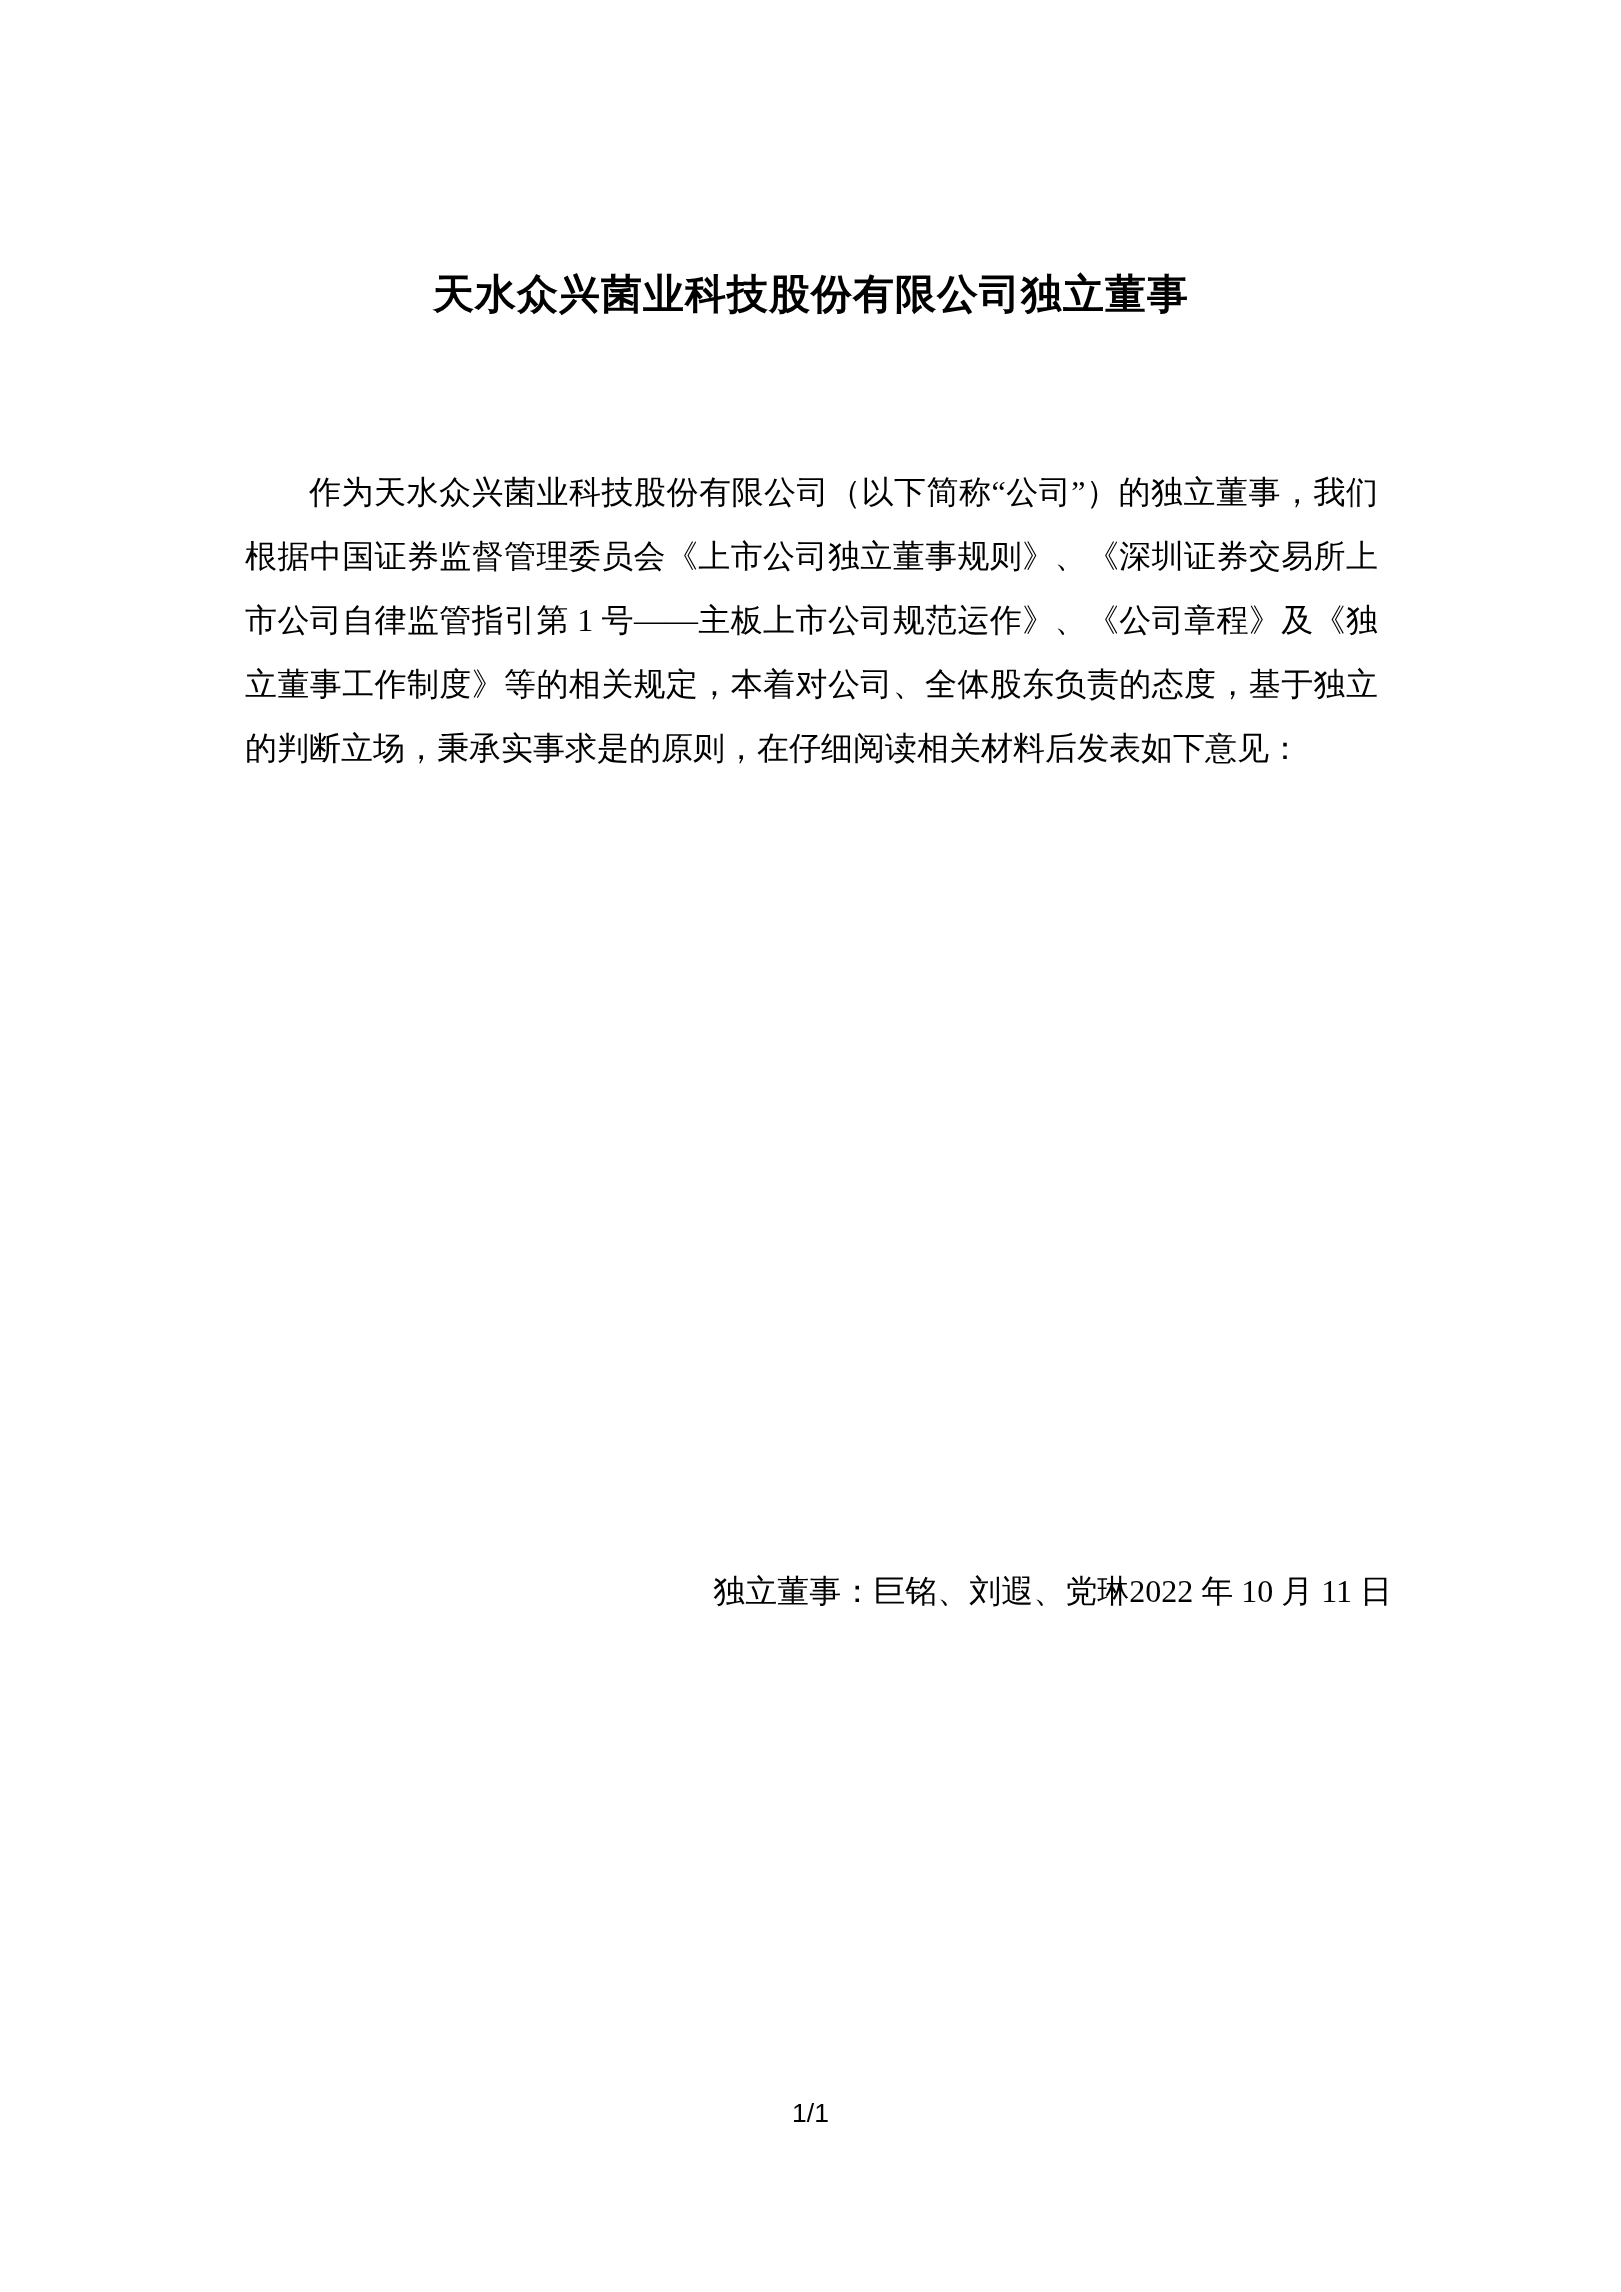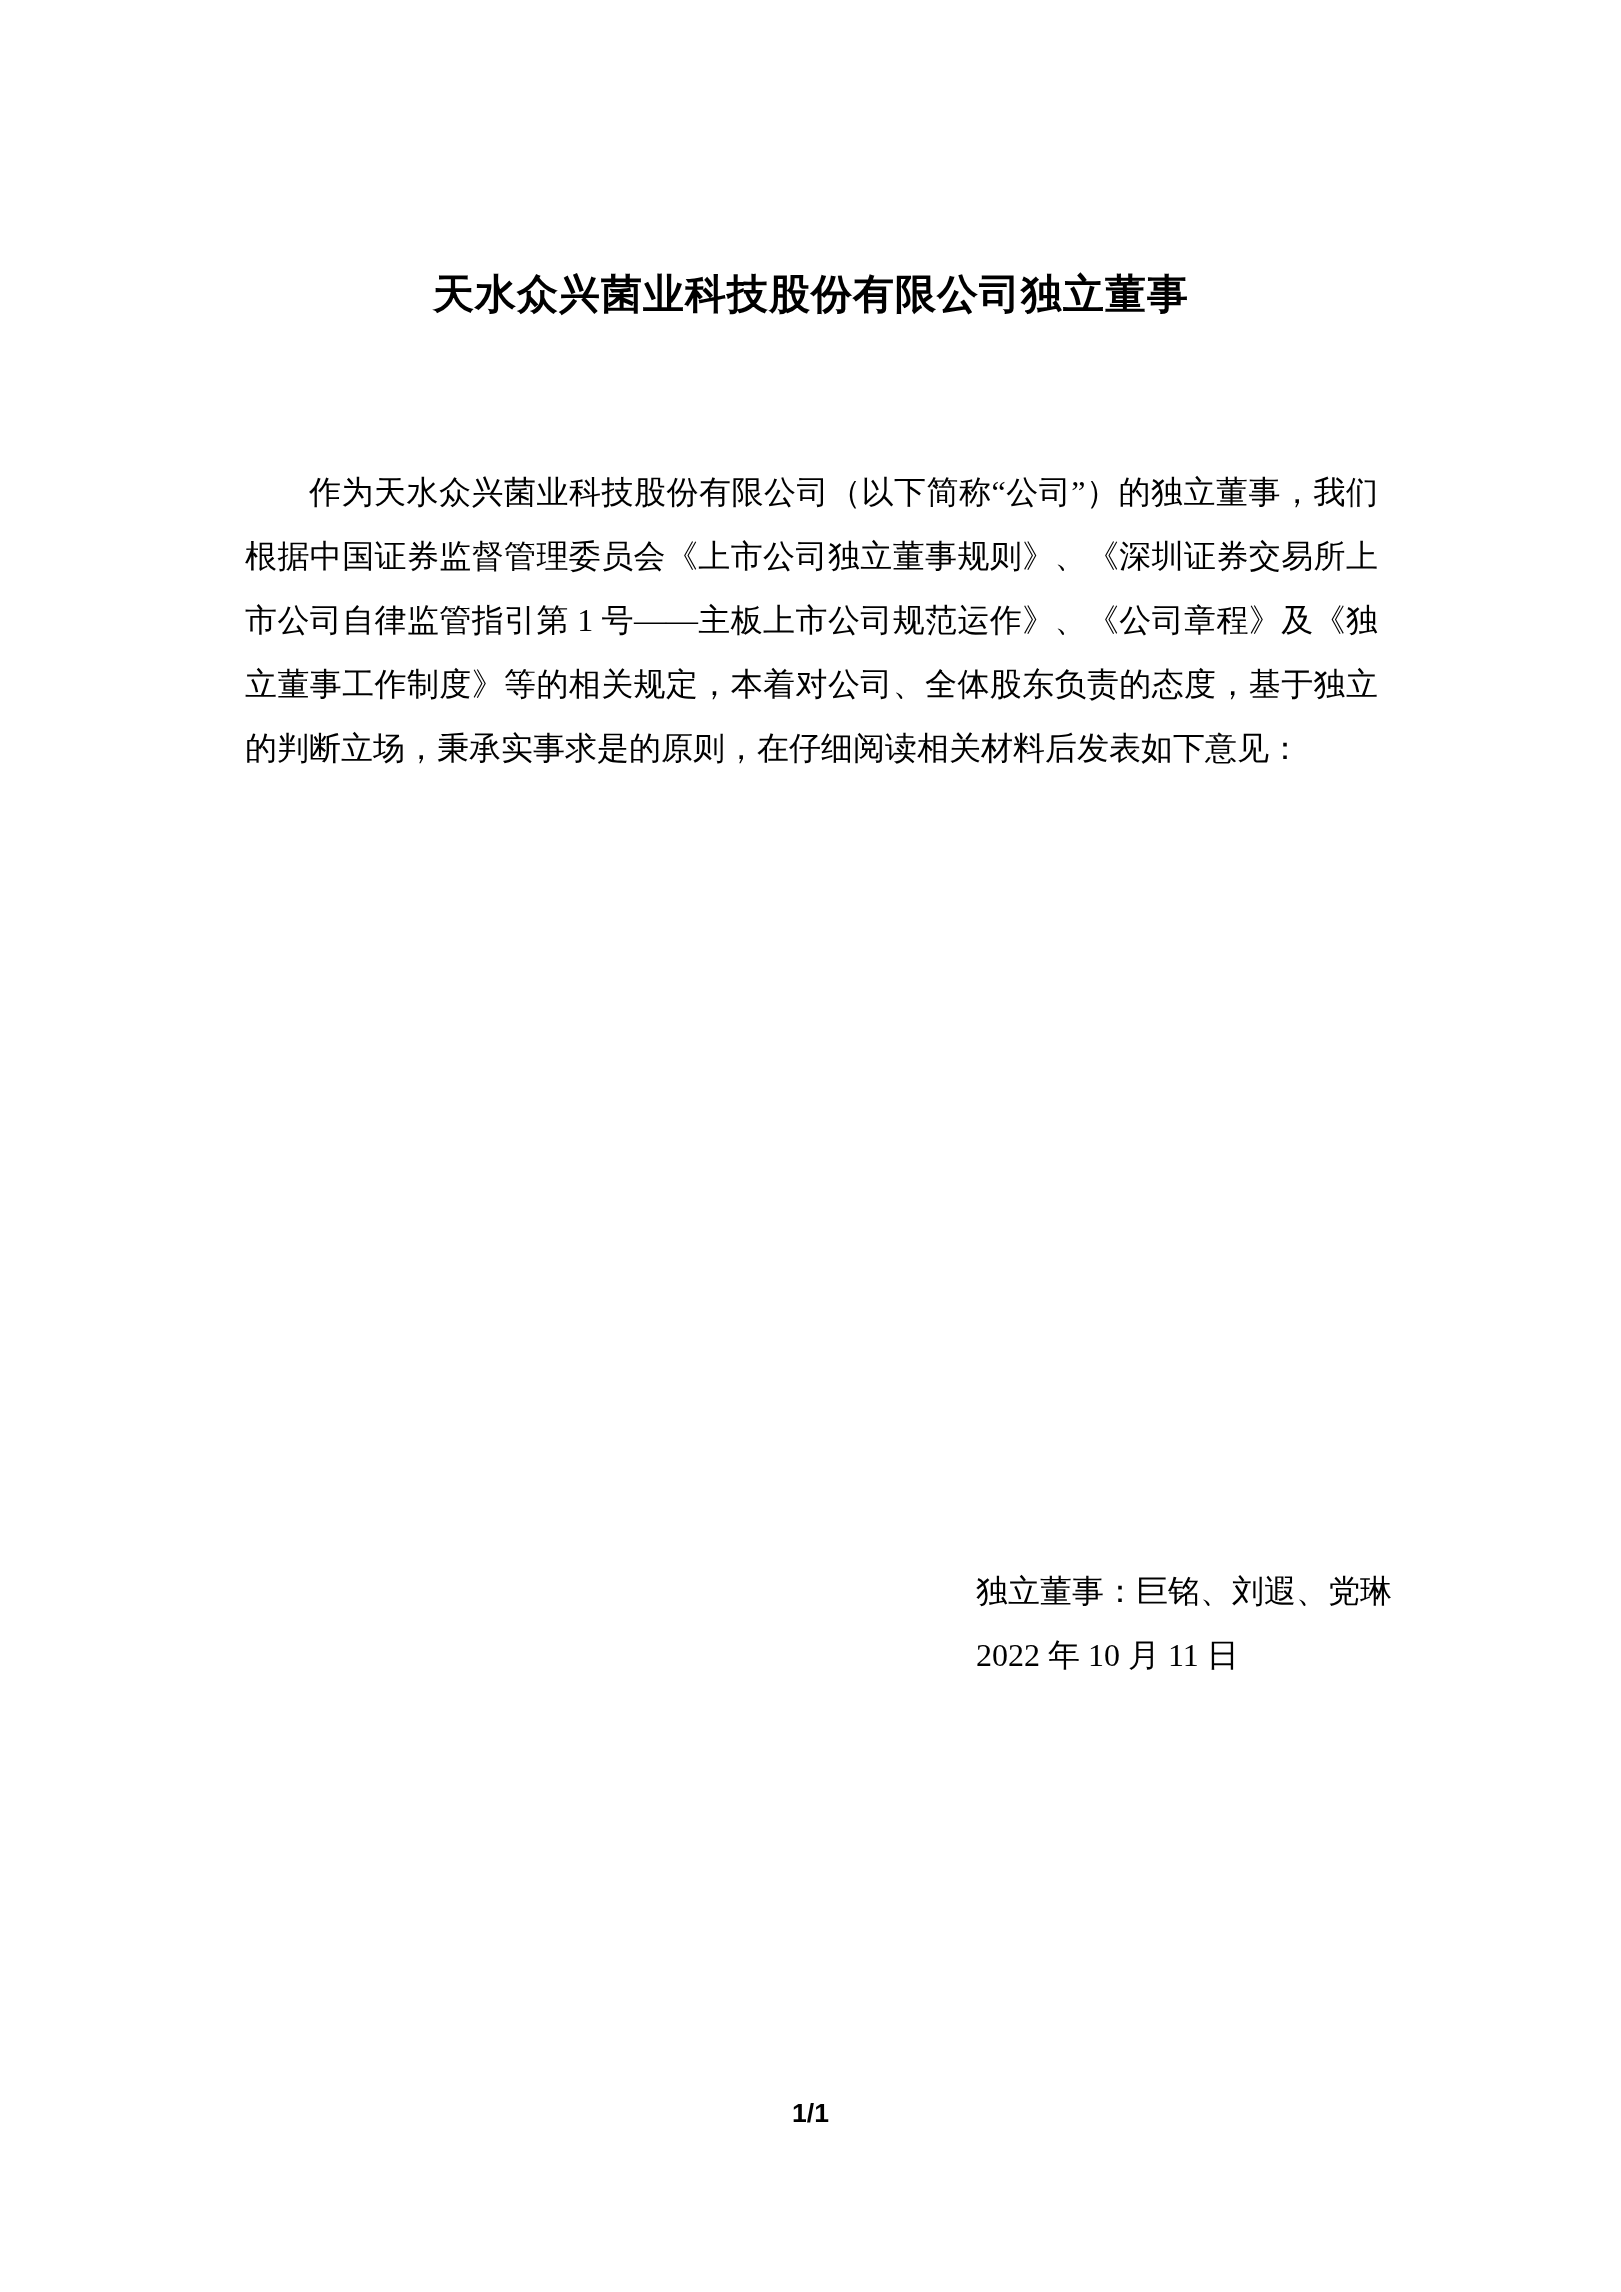--- a/index.html
+++ b/index.html
@@ -43,35 +43,36 @@
   .body-block p {
     margin: 0;
     padding: 0;
     text-indent: 2em;
   }
   .signature-block {
     position: absolute;
     top: 1559px;
     right: 229px;
     display: flex;
-    flex-direction: column;
+    flex-direction: row;
+    align-items: center;
     font-size: 32px;
     line-height: 64px;
   }
   .signature-line, .date-line {
     white-space: nowrap;
   }
   .page-footer {
     position: absolute;
     top: 2097px;
     left: 0;
     width: 100%;
     text-align: center;
     font-family: "Liberation Sans", "DejaVu Sans", sans-serif;
-    font-weight: 700;
+    font-weight: 400;
     font-size: 26.5px;
     line-height: 33px;
   }
 </style>
 </head>
 <body>
 
 <div class="page">
 
   <div class="title-block" style="color: #000000;">

